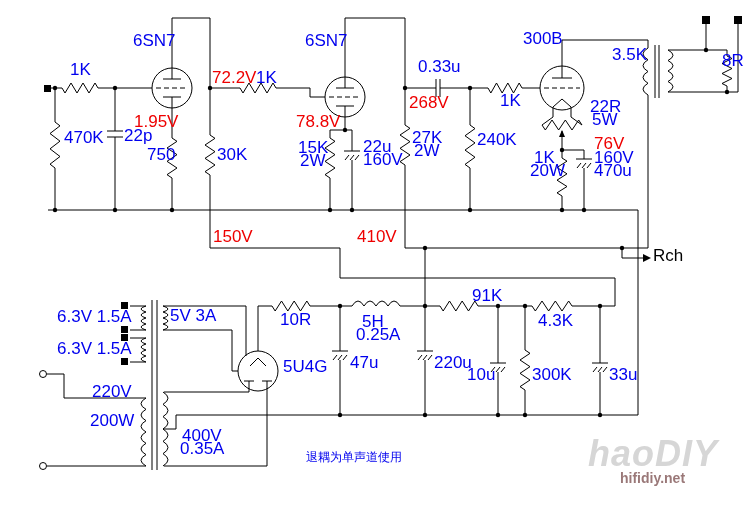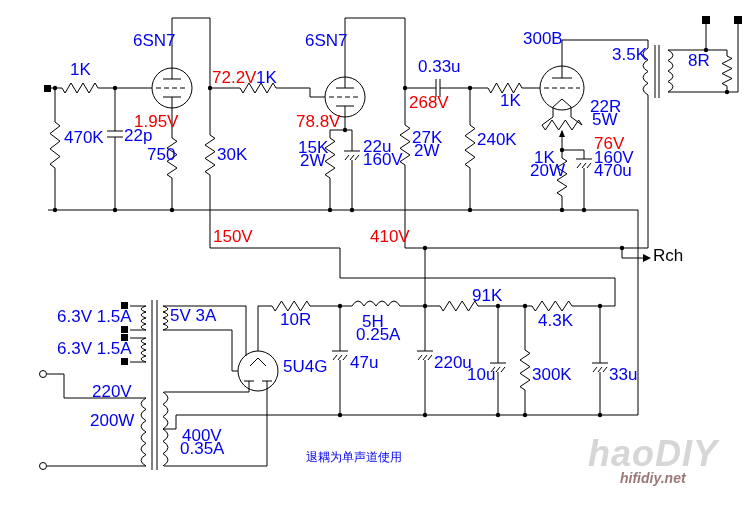--- a/index.html
+++ b/index.html
@@ -196,21 +196,21 @@
       <circle cx="43" cy="374" r="3.5" fill="#fff" stroke="#000" stroke-width="1"></circle>
       <circle cx="43" cy="466" r="3.5" fill="#fff" stroke="#000" stroke-width="1"></circle>
       <polygon points="643,254 643,262 651,258" fill="#000"></polygon>
       <polygon points="559,137 565,137 562,130" fill="#000"></polygon>
     </svg>
   <div id="labels-layer">
       <div class="lbl" data-kind="component" style="left: 133px; top: 35px; color: rgb(0, 0, 238);">6SN7</div>
       <div class="lbl" data-kind="component" style="left: 305px; top: 35px; color: rgb(0, 0, 238);">6SN7</div>
       <div class="lbl" data-kind="component" style="left: 523px; top: 33px; color: rgb(0, 0, 238);">300B</div>
       <div class="lbl" data-kind="component" style="left: 612px; top: 49px; color: rgb(0, 0, 238);">3.5K</div>
-      <div class="lbl" data-kind="component" style="left: 672px; top: 55px; color: rgb(0, 0, 238); padding-left: 16px;">8R</div>
+      <div class="lbl" data-kind="component" style="left: 706px; top: 55px; color: rgb(0, 0, 238); padding-left: 16px;">8R</div>
       <div class="lbl" data-kind="component" style="left: 70px; top: 64px; color: rgb(0, 0, 238);">1K</div>
       <div class="lbl" data-kind="voltage" style="left: 212px; top: 72px; color: rgb(238, 0, 0);">72.2V</div>
       <div class="lbl" data-kind="component" style="left: 256px; top: 72px; color: rgb(0, 0, 238);">1K</div>
       <div class="lbl" data-kind="component" style="left: 418px; top: 61px; color: rgb(0, 0, 238);">0.33u</div>
       <div class="lbl" data-kind="component" style="left: 500px; top: 95px; color: rgb(0, 0, 238);">1K</div>
       <div class="lbl" data-kind="component" style="left: 590px; top: 101px; color: rgb(0, 0, 238);">22R</div>
       <div class="lbl" data-kind="component" style="left: 592px; top: 114px; color: rgb(0, 0, 238);">5W</div>
       <div class="lbl" data-kind="voltage" style="left: 134px; top: 116px; color: rgb(238, 0, 0);">1.95V</div>
       <div class="lbl" data-kind="voltage" style="left: 296px; top: 116px; color: rgb(238, 0, 0);">78.8V</div>
       <div class="lbl" data-kind="voltage" style="left: 409px; top: 97px; color: rgb(238, 0, 0);">268V</div>
@@ -224,21 +224,21 @@
       <div class="lbl" data-kind="component" style="left: 363px; top: 154px; color: rgb(0, 0, 238);">160V</div>
       <div class="lbl" data-kind="component" style="left: 412px; top: 132px; color: rgb(0, 0, 238);">27K</div>
       <div class="lbl" data-kind="component" style="left: 414px; top: 145px; color: rgb(0, 0, 238);">2W</div>
       <div class="lbl" data-kind="component" style="left: 477px; top: 134px; color: rgb(0, 0, 238);">240K</div>
       <div class="lbl" data-kind="voltage" style="left: 594px; top: 138px; color: rgb(238, 0, 0);">76V</div>
       <div class="lbl" data-kind="component" style="left: 534px; top: 152px; color: rgb(0, 0, 238);">1K</div>
       <div class="lbl" data-kind="component" style="left: 530px; top: 165px; color: rgb(0, 0, 238);">20W</div>
       <div class="lbl" data-kind="component" style="left: 594px; top: 152px; color: rgb(0, 0, 238);">160V</div>
       <div class="lbl" data-kind="component" style="left: 594px; top: 165px; color: rgb(0, 0, 238);">470u</div>
       <div class="lbl" data-kind="voltage" style="left: 213px; top: 231px; color: rgb(238, 0, 0);">150V</div>
-      <div class="lbl" data-kind="voltage" style="left: 370px; top: 231px; color: rgb(238, 0, 0);">410V</div>
+      <div class="lbl" data-kind="voltage" style="left: 357px; top: 231px; color: rgb(238, 0, 0);">410V</div>
       <div class="lbl" data-kind="plain" style="left: 653px; top: 250px; color: rgb(0, 0, 0);">Rch</div>
       <div class="lbl" data-kind="component" style="left: 57px; top: 311px; color: rgb(0, 0, 238);">6.3V 1.5A</div>
       <div class="lbl" data-kind="component" style="left: 57px; top: 343px; color: rgb(0, 0, 238);">6.3V 1.5A</div>
       <div class="lbl" data-kind="component" style="left: 170px; top: 310px; color: rgb(0, 0, 238);">5V 3A</div>
       <div class="lbl" data-kind="component" style="left: 280px; top: 314px; color: rgb(0, 0, 238);">10R</div>
       <div class="lbl" data-kind="component" style="left: 362px; top: 316px; color: rgb(0, 0, 238);">5H</div>
       <div class="lbl" data-kind="component" style="left: 356px; top: 329px; color: rgb(0, 0, 238);">0.25A</div>
       <div class="lbl" data-kind="component" style="left: 448px; top: 290px; color: rgb(0, 0, 238); margin-left: 24px;">91K</div>
       <div class="lbl" data-kind="component" style="left: 538px; top: 315px; color: rgb(0, 0, 238);">4.3K</div>
       <div class="lbl" data-kind="component" style="left: 283px; top: 361px; color: rgb(0, 0, 238);">5U4G</div>
@@ -246,15 +246,15 @@
       <div class="lbl" data-kind="component" style="left: 434px; top: 357px; color: rgb(0, 0, 238);">220u</div>
       <div class="lbl" data-kind="component" style="left: 467px; top: 369px; color: rgb(0, 0, 238);">10u</div>
       <div class="lbl" data-kind="component" style="left: 532px; top: 369px; color: rgb(0, 0, 238);">300K</div>
       <div class="lbl" data-kind="component" style="left: 609px; top: 369px; color: rgb(0, 0, 238);">33u</div>
       <div class="lbl" data-kind="component" style="left: 92px; top: 386px; color: rgb(0, 0, 238);">220V</div>
       <div class="lbl" data-kind="component" style="left: 90px; top: 415px; color: rgb(0, 0, 238);">200W</div>
       <div class="lbl" data-kind="component" style="left: 182px; top: 430px; color: rgb(0, 0, 238);">400V</div>
       <div class="lbl" data-kind="component" style="left: 180px; top: 443px; color: rgb(0, 0, 238);">0.35A</div>
       <div class="lbl" data-kind="note" style="left: 306px; top: 451px; color: rgb(0, 0, 238);">退耦为单声道使用</div>
       <div class="lbl" data-kind="wm-big" style="left: 588px; top: 448px; color: rgb(214, 214, 214);">haoDIY</div>
-      <div class="lbl" data-kind="wm-small" style="left: 620px; top: 472px; color: rgb(154, 120, 120); font-style: italic;">hifidiy.net</div>
+      <div class="lbl" data-kind="wm-small" style="left: 620px; top: 472px; color: rgb(154, 120, 120);">hifidiy.net</div>
     </div>
 </div>
 
 </body></html>

